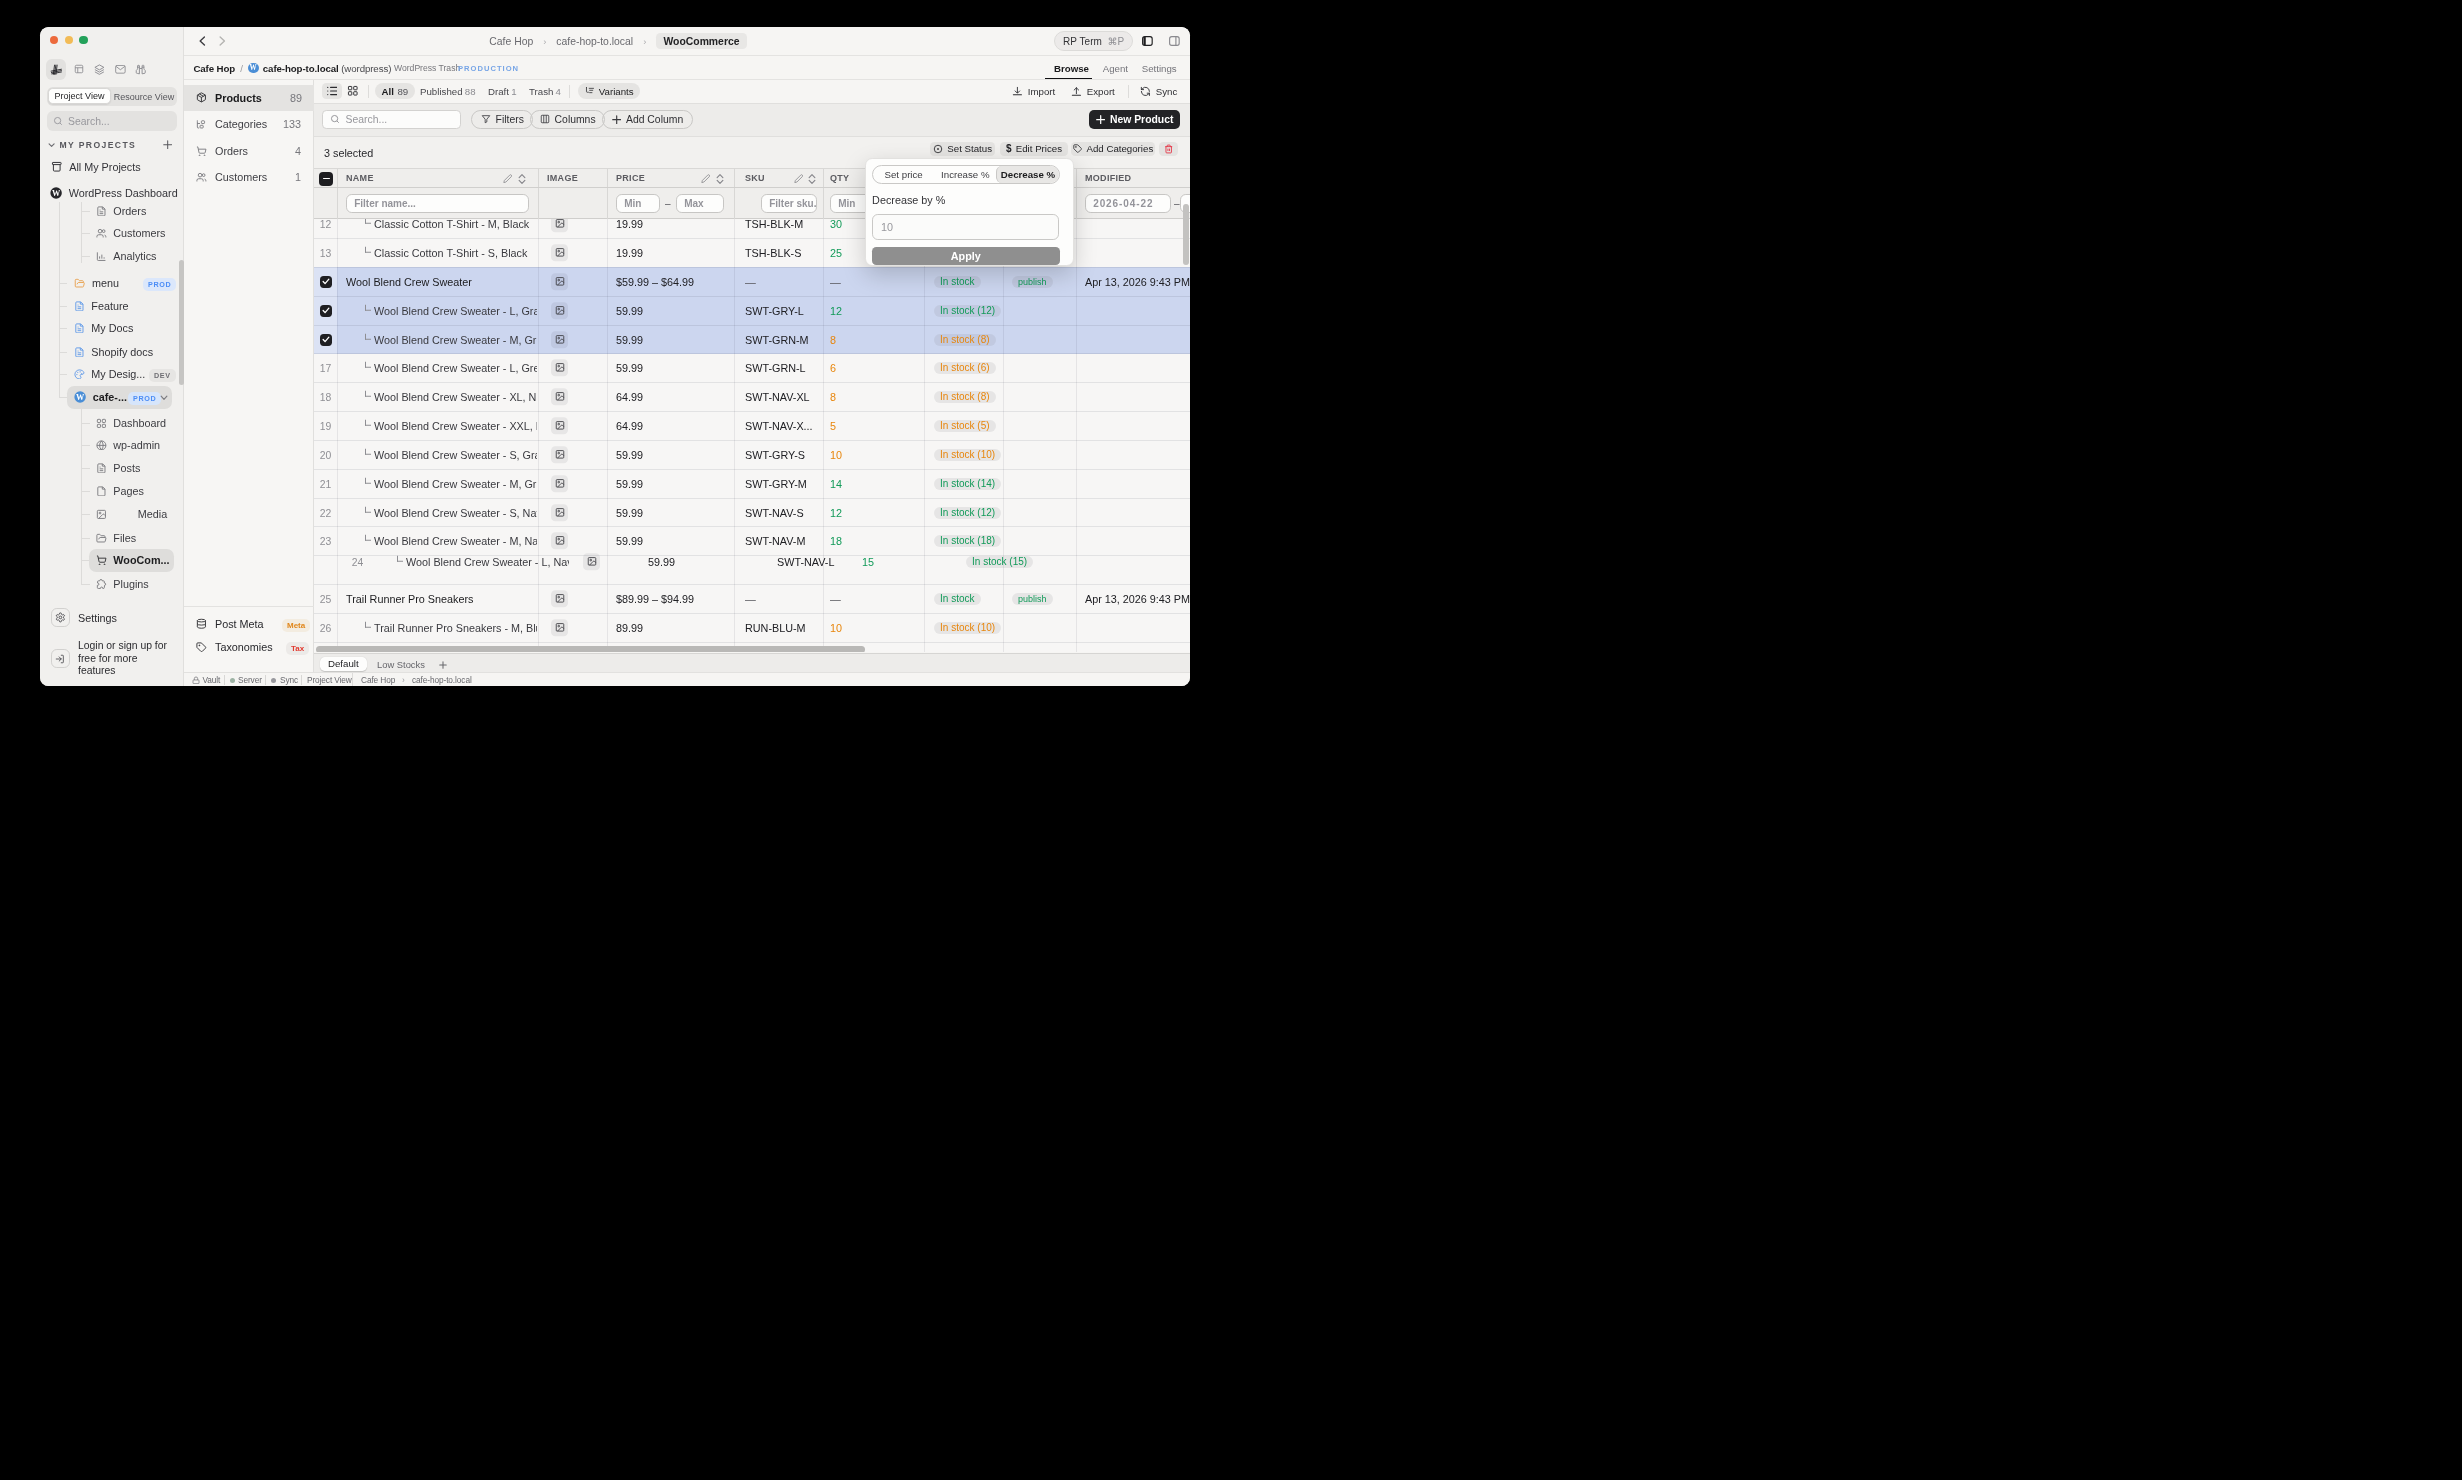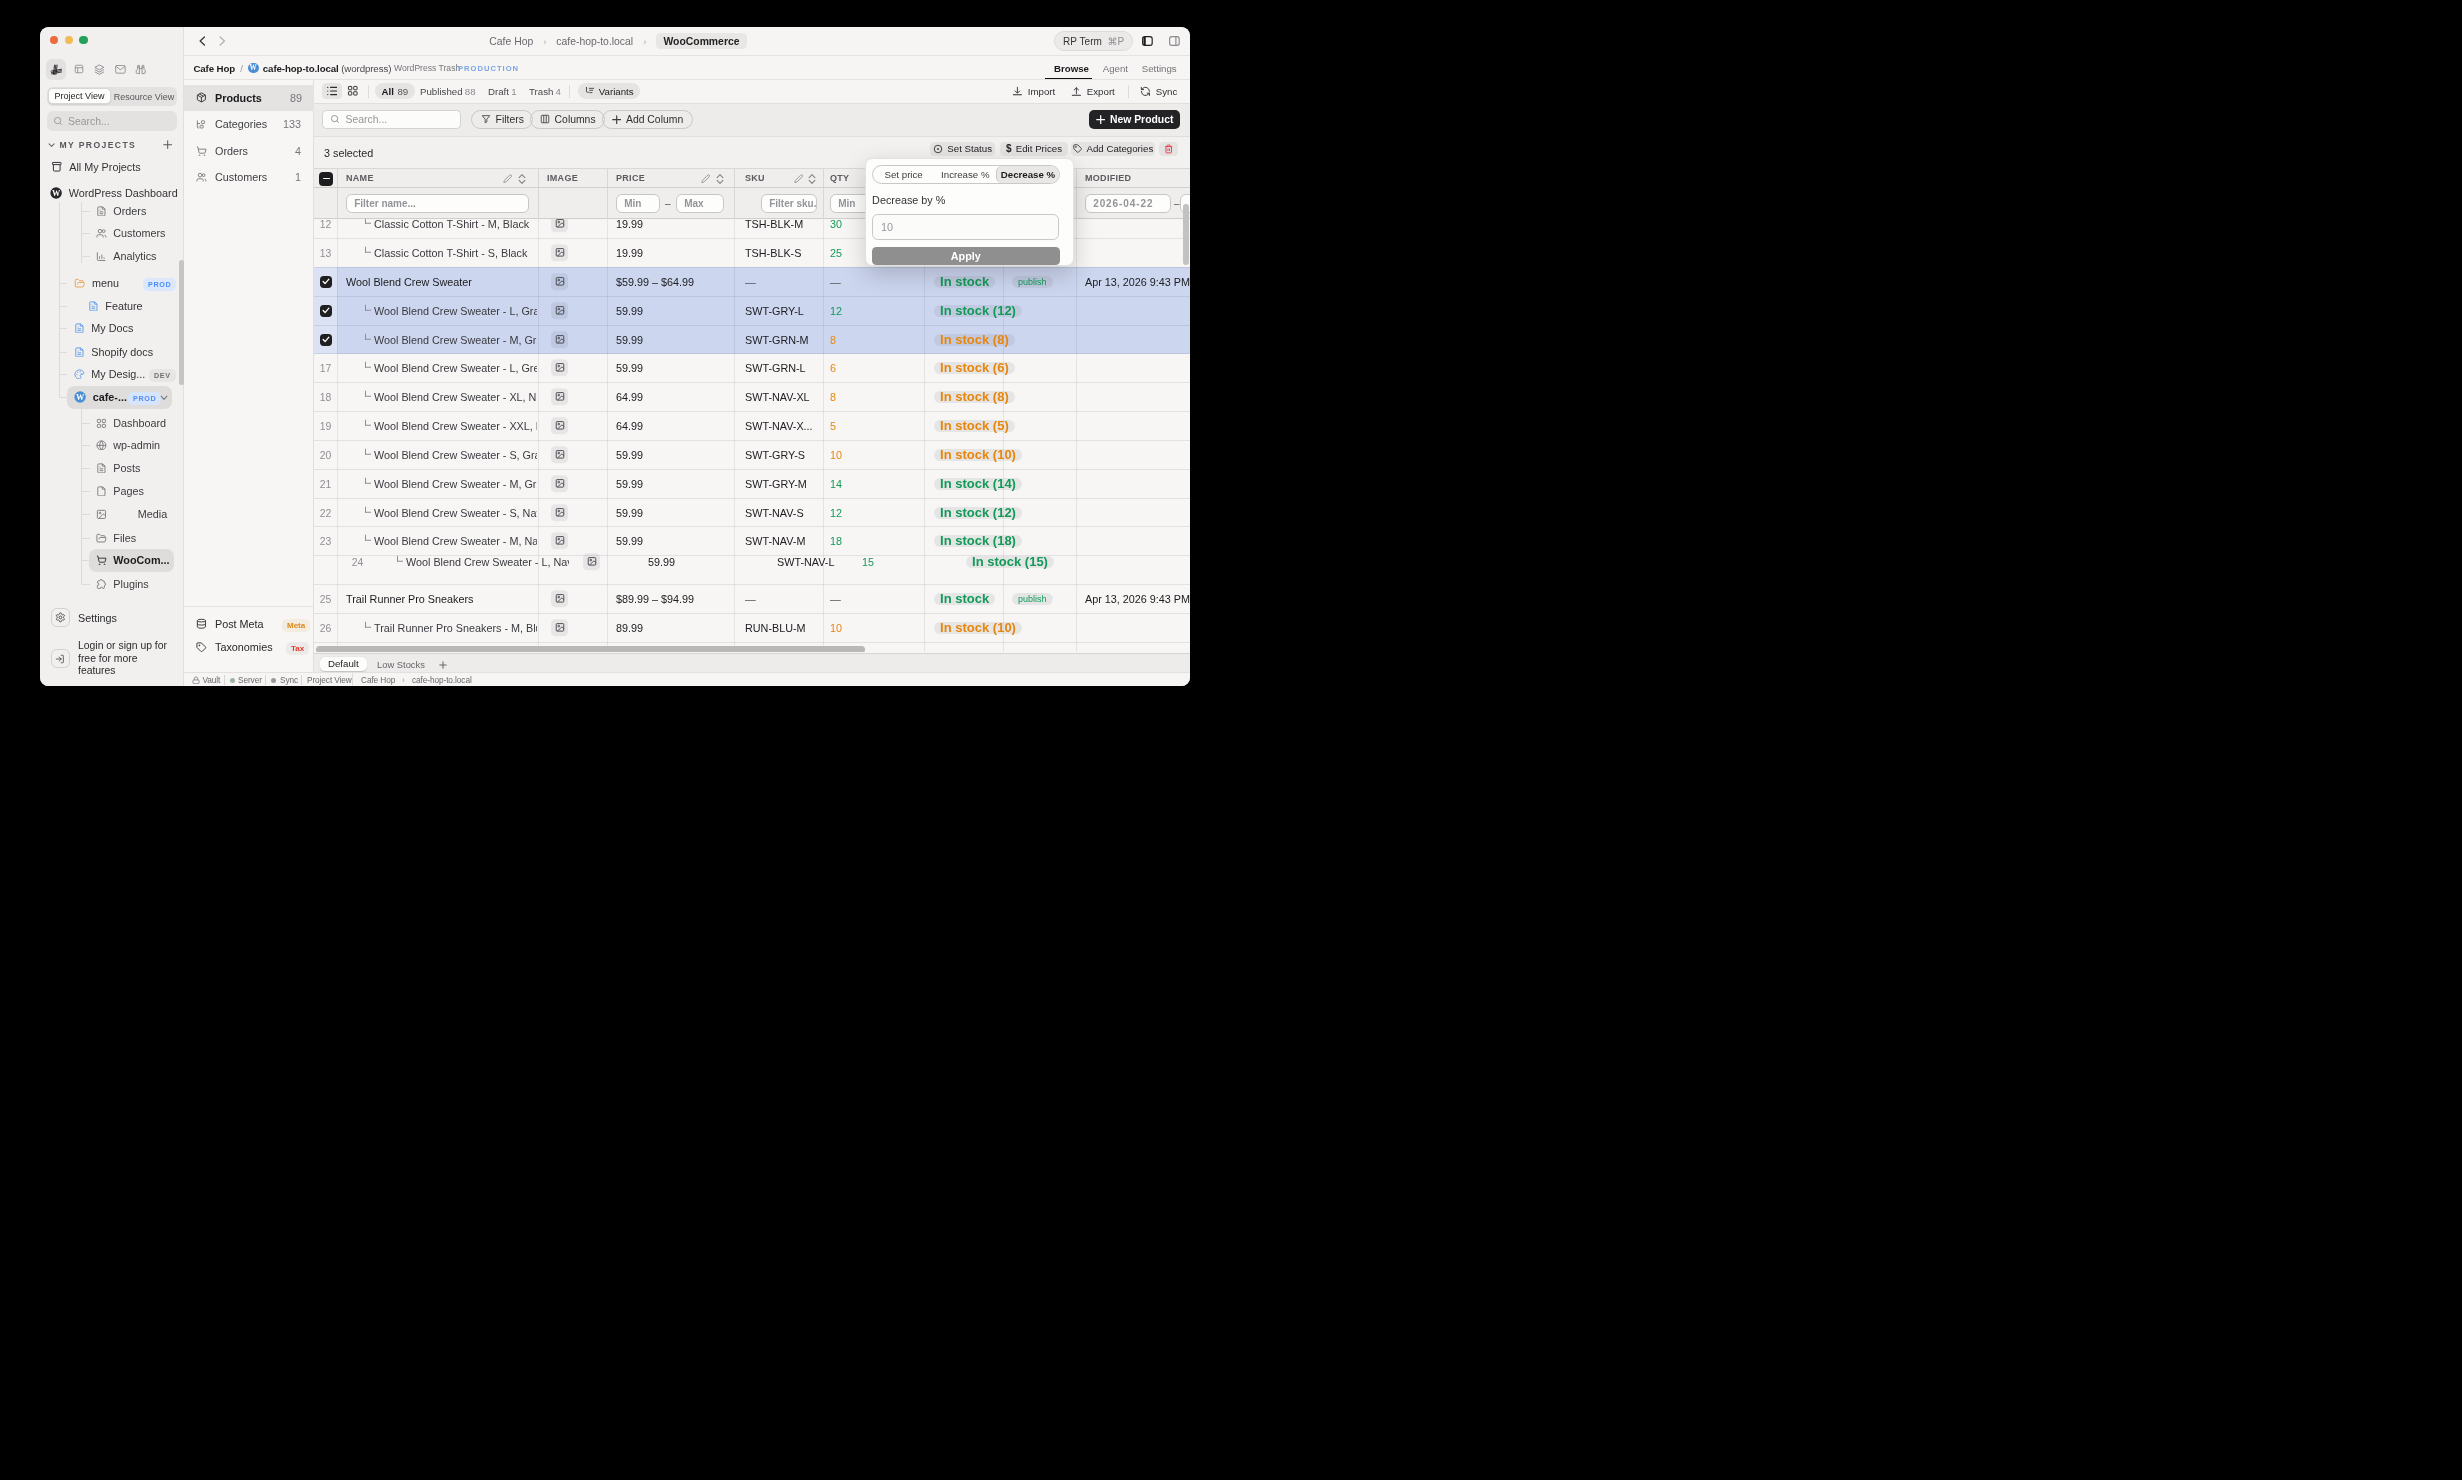--- a/index.html
+++ b/index.html
@@ -34,21 +34,21 @@
   .cbx  { position:absolute; left:6.1px; top:50%; transform:translateY(-50%); width:12.2px; height:12.2px; background:#1f1f22; border-radius:3.6px; }
   .nmv  { left:60px; width:163px; overflow:hidden; color:#3a3a3f; }
   .lel  { position:absolute; left:51px; top:50%; transform:translateY(-50%); width:5.8px; height:6.5px;
           border-left:1.1px solid #8e8e93; border-bottom:1.1px solid #8e8e93; margin-top:-2.9px; }
   .img  { position:absolute; left:237px; top:50%; transform:translateY(-50%); width:17.3px; height:17.3px;
           background:rgba(35,35,45,0.07); border-radius:4.3px; display:flex; align-items:center; justify-content:center; }
   .prc  { left:302px; }
   .sku  { left:431px; }
   .qty  { left:516px; }
   .spill{ position:absolute; left:620px; top:50%; transform:translateY(-50%); height:12.2px; display:flex; align-items:center;
-          padding:0 6.1px; border-radius:6.5px; font-size:13px; background:rgba(125,125,135,0.14); white-space:nowrap;font-weight:bold; }
+          padding:0 6.1px; border-radius:6.5px; font-size:10px; background:rgba(125,125,135,0.14); white-space:nowrap; }
   .ppill{ position:absolute; left:698px; top:50%; transform:translateY(-50%); height:12.2px; display:flex; align-items:center;
           padding:0 6.1px; border-radius:6.5px; font-size:9px; background:rgba(125,125,135,0.14); color:#119a58; }
   .grn  { color:#119a58; } .org { color:#e8860c; } .dsh { color:#55555a; }
 </style>
 </head>
 <body>
 <div id="win">
 
   <div class="abs" id="mainbg" style="left:144px;top:0;right:0;bottom:0;background:#f6f5f3;"></div>
 
@@ -221,21 +221,21 @@
         </svg>
       <span>Analytics</span>
     </div>
     <div class="srow" style="left:34px;top:256px;">
       <svg width="11.5" height="10.8" viewBox="0 0 24 24" fill="none" stroke="#e89f4b" stroke-width="2" stroke-linejoin="round">
           <path d="m6 14 1.5-2.9A2 2 0 0 1 9.24 10H20a2 2 0 0 1 1.94 2.5l-1.54 6a2 2 0 0 1-1.95 1.5H4a2 2 0 0 1-2-2V5a2 2 0 0 1 2-2h3.9a2 2 0 0 1 1.69.9l.81 1.2a2 2 0 0 0 1.67.9H18a2 2 0 0 1 2 2v2"></path>
         </svg>
       <span>menu</span>
     </div>
     <div class="abs" style="left:103px;top:251px;padding:1.8px 5px;border-radius:5px;font-size:7.2px;font-weight:700;letter-spacing:0.6px;background:#dbe7fb;color:#4c8df6;">PROD</div>
-    <div class="srow" style="left:48px;top:279px;">
+    <div class="srow" style="left:34px;top:279px;">
       <svg width="10.8" height="10.8" viewBox="0 0 24 24" fill="none" stroke="#5b96e8" stroke-width="2">
           <path d="M15 2H6a2 2 0 0 0-2 2v16a2 2 0 0 0 2 2h12a2 2 0 0 0 2-2V7Z"></path>
           <path d="M14 2v5h6"></path>
           <path d="M8 13h8M8 17h8M8 9h2"></path>
         </svg>
       <span>Feature</span>
     </div>
     <div class="srow" style="left:34px;top:301px;">
       <svg width="10.8" height="10.8" viewBox="0 0 24 24" fill="none" stroke="#5b96e8" stroke-width="2">
           <path d="M15 2H6a2 2 0 0 0-2 2v16a2 2 0 0 0 2 2h12a2 2 0 0 0 2-2V7Z"></path>

